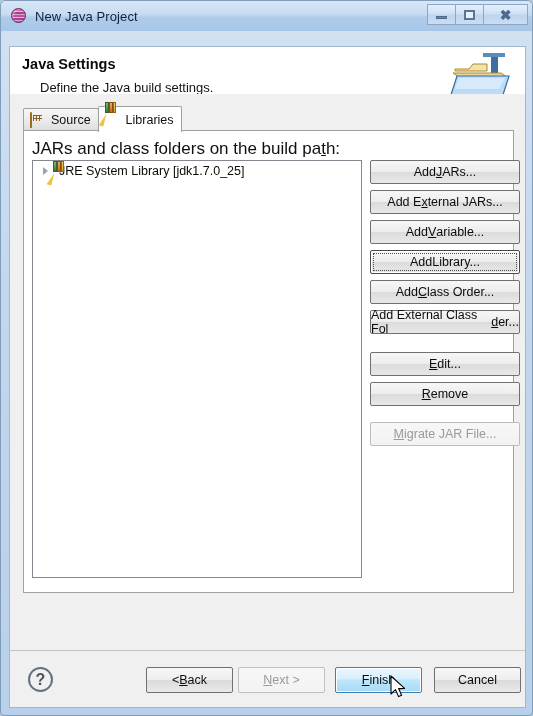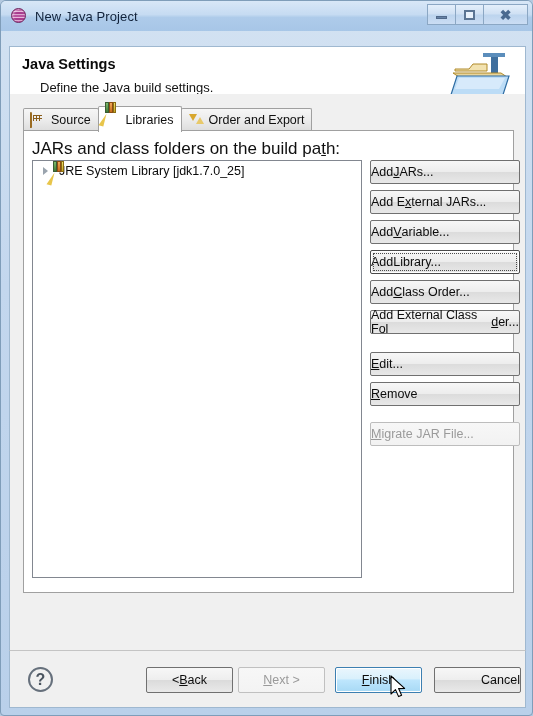--- a/index.html
+++ b/index.html
@@ -230,21 +230,21 @@
     width: 136px;
   }
   .sbtn {
     width: 150px; height: 24px;
     margin-bottom: 6px;
     border: 1px solid #707070;
     border-radius: 2px;
     background: linear-gradient(to bottom, #f7f7f7 0%, #ededed 48%, #dcdcdc 52%, #e8e8e8 100%);
     font-size: 12.5px;
     color: #0c0c0c;
-    display: flex; align-items: center; justify-content: flex-start;
+    display: flex; align-items: center; justify-content: center;
     cursor: default;
     font-family: "Liberation Sans", sans-serif;
     position: relative;
   }
   .sbtn.focused {
     border: 1px solid #4a4a4a;
     box-shadow: inset 0 0 0 1px #ffffff;
   }
   .sbtn.focused:after {
     content:""; position:absolute; left:2px; top:2px; right:2px; bottom:2px;
@@ -293,21 +293,21 @@
   .fbtn.disabled { color: #9a9a9a; border-color: #c0c0c0;
     background: linear-gradient(to bottom, #f7f7f7 0%, #f3f3f3 100%);}
   .fbtn.hover {
     border: 1px solid #3c7fb1;
     background: linear-gradient(to bottom, #eaf6fd 0%, #d9f0fc 45%, #bee6fd 50%, #a7d9f5 100%);
     box-shadow: inset 0 0 0 1px #ffffff;
   }
   #btn-back { left: 136px; }
   #btn-next { left: 228px; }
   #btn-finish { left: 325px; }
-  #btn-cancel { left: 424px; justify-content: flex-end; }
+  #btn-cancel { left: 424px; }
 
   
   #cursor {
     position: absolute;
     left: 389px; top: 674px;
     width: 18px; height: 26px;
     pointer-events: none;
     z-index: 99;
   }
 </style>
@@ -356,26 +356,20 @@
       <div class="tab">
         <span class="ticon"><span class="ic-package"></span></span>
         <span class="tlabel">Source</span>
       </div>
       <div class="tab active">
         <span class="ticon">
           <span class="ic-books"><i class="bk bk1"></i><i class="bk bk2"></i><i class="bk bk3"></i><i class="mark"></i></span>
         </span>
         <span class="tlabel">Libraries</span>
       </div>
-      <div class="tab">
-        <span class="ticon">
-          <span class="ic-arrows"><i class="ar down"></i><i class="downs"></i><i class="ar up"></i></span>
-        </span>
-        <span class="tlabel">Order and Export</span>
-      </div>
     </div>
 
     <div id="tabpanel">
       <div id="tree-label"><span>JARs and class folders on the build pa</span><u>t</u><span>h:</span></div>
 
       <div id="treebox">
         <div class="tree-row">
           <span class="twisty"></span>
           <span class="ricon">
             <span class="ic-books"><i class="bk bk1"></i><i class="bk bk2"></i><i class="bk bk3"></i><i class="mark"></i></span>

